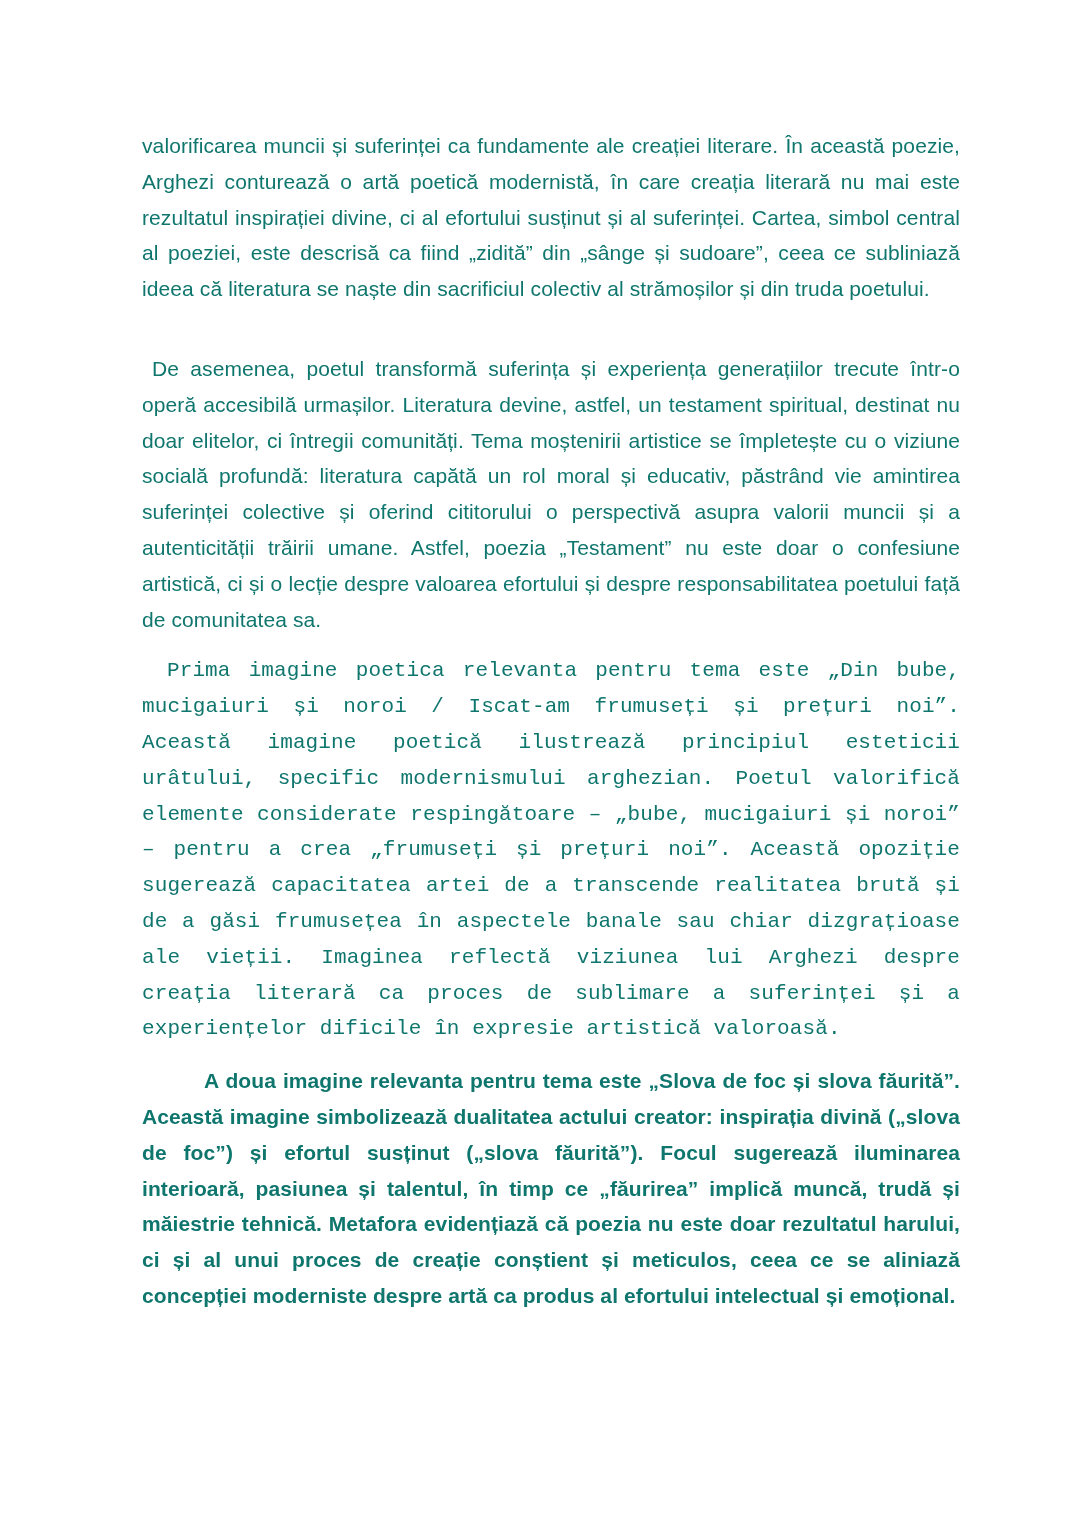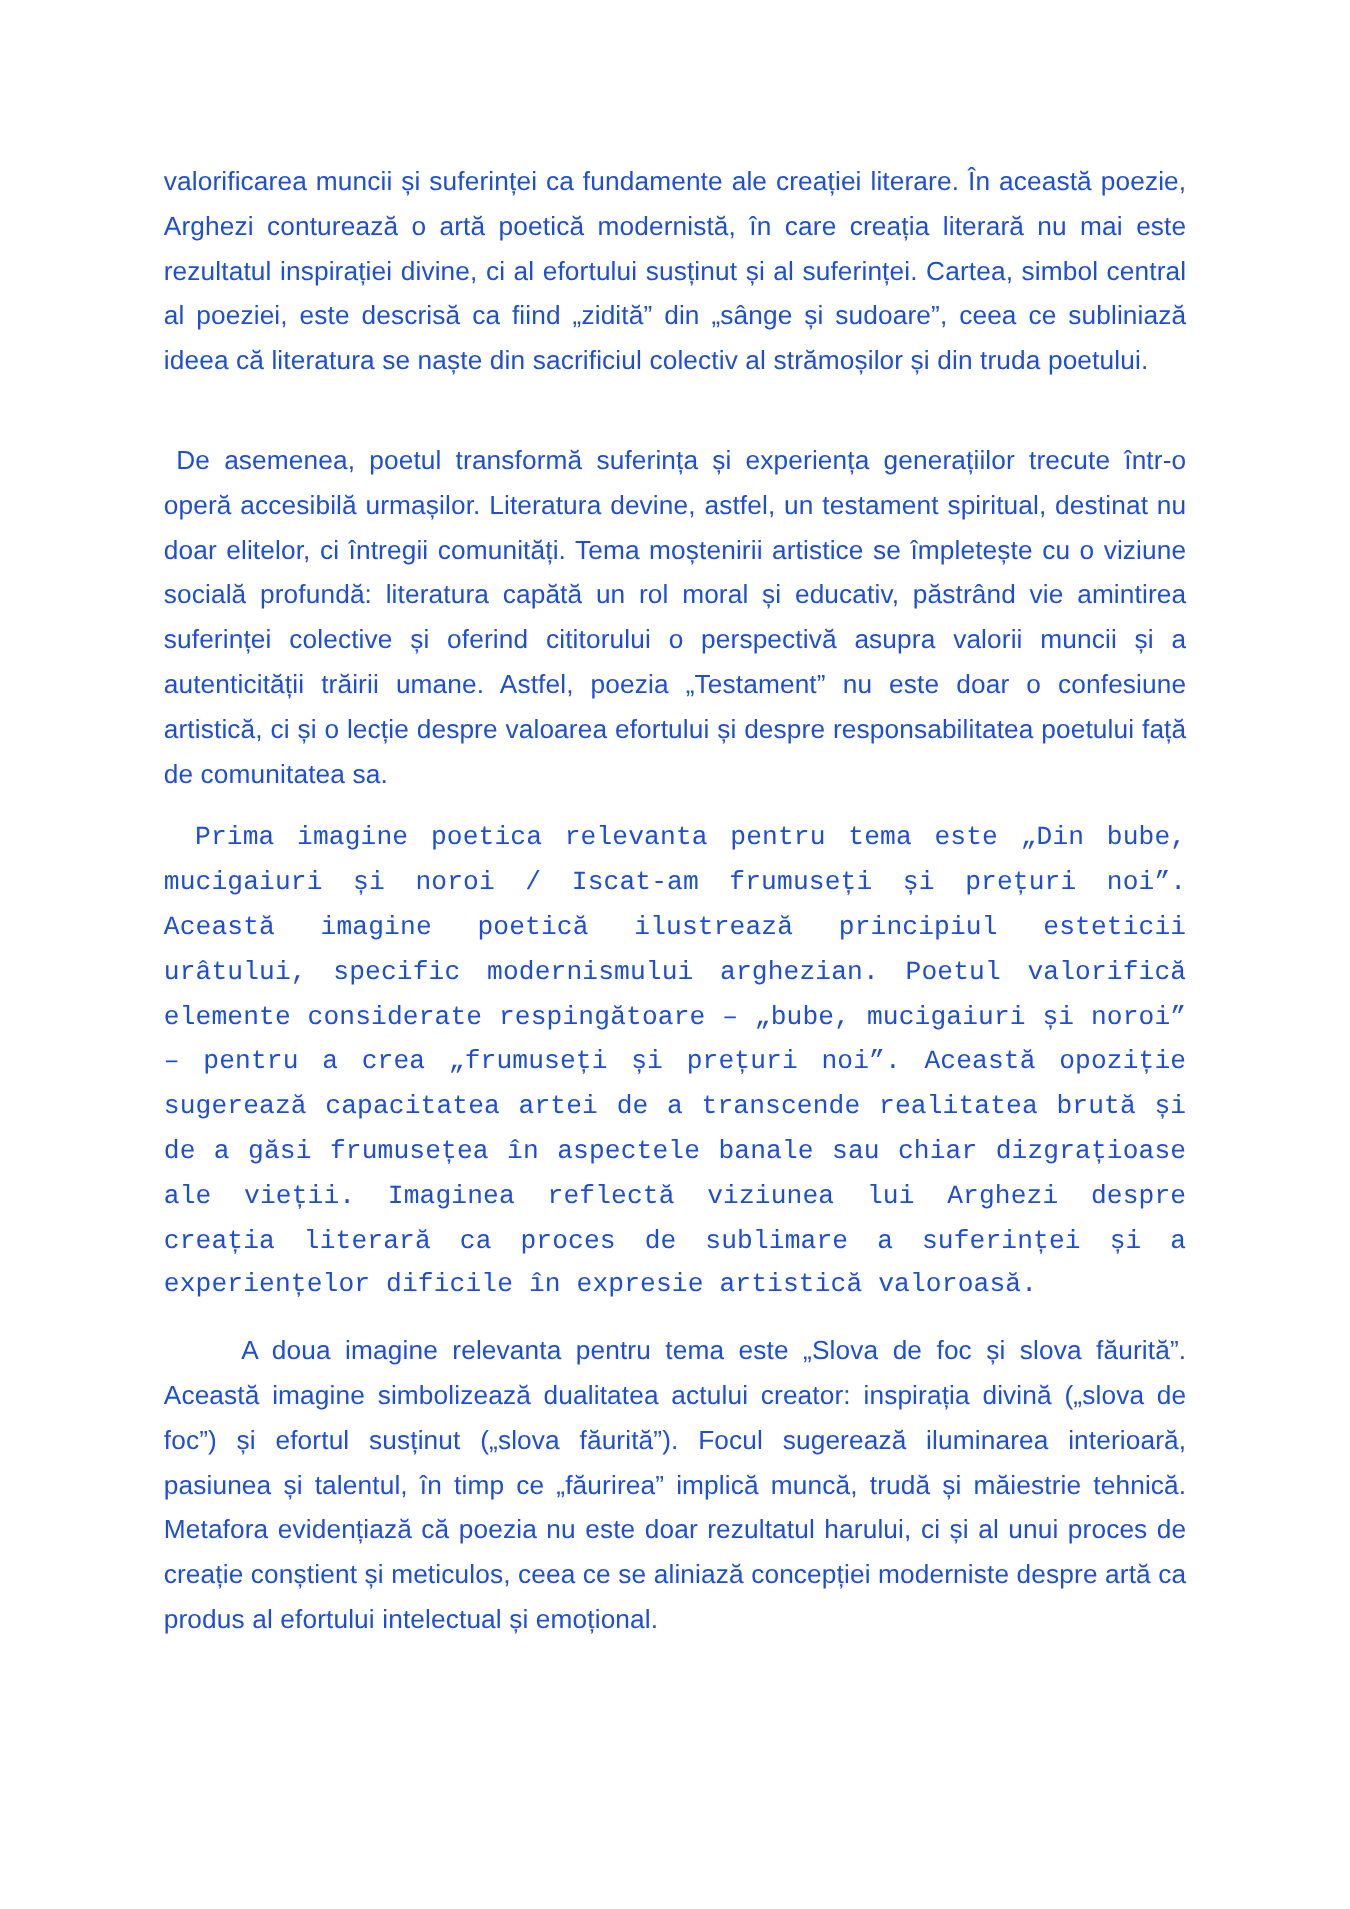--- a/index.html
+++ b/index.html
@@ -8,37 +8,37 @@
       background: #ffffff;
     }
     body {
       width: 1080px;
       height: 1527px;
       position: relative;
       overflow: hidden;
     }
     .page {
       position: absolute;
-      left: 131px;
+      left: 142px;
       top: 128px;
       width: 818px;
-      color: #1d4ed8;
+      color: #0f766e;
       font-family: "Liberation Sans", sans-serif;
       font-size: 21px;
       line-height: 35.8px;
     }
     .para {
       margin: 0 0 16px 0;
       text-align: justify;
       text-align-last: left;
       letter-spacing: 0.1px;
     }
     .indent-1 { text-indent: 10px; margin-top: 44px; }
     .indent-2 { text-indent: 25px; font-family: Liberation Mono, monospace; }
-    .indent-3 { text-indent: 62px; }
+    .indent-3 { text-indent: 62px; font-weight: bold; }
   </style>
 </head>
 <body>
 
 <div class="page">
   <p class="para">valorificarea muncii și suferinței ca fundamente ale creației literare. În această poezie, Arghezi conturează o artă poetică modernistă, în care creația literară nu mai este rezultatul inspirației divine, ci al efortului susținut și al suferinței. Cartea, simbol central al poeziei, este descrisă ca fiind „zidită” din „sânge și sudoare”, ceea ce subliniază ideea că literatura se naște din sacrificiul colectiv al strămoșilor și din truda poetului.</p>
   <p class="para indent-1">De asemenea, poetul transformă suferința și experiența generațiilor trecute într-o operă accesibilă urmașilor. Literatura devine, astfel, un testament spiritual, destinat nu doar elitelor, ci întregii comunități. Tema moștenirii artistice se împletește cu o viziune socială profundă: literatura capătă un rol moral și educativ, păstrând vie amintirea suferinței colective și oferind cititorului o perspectivă asupra valorii muncii și a autenticității trăirii umane. Astfel, poezia „Testament” nu este doar o confesiune artistică, ci și o lecție despre valoarea efortului și despre responsabilitatea poetului față de comunitatea sa.</p>
   <p class="para indent-2">Prima imagine poetica relevanta pentru tema este „Din bube, mucigaiuri și noroi / Iscat-am frumuseți și prețuri noi”. Această imagine poetică ilustrează principiul esteticii urâtului, specific modernismului arghezian. Poetul valorifică elemente considerate respingătoare – „bube, mucigaiuri și noroi” – pentru a crea „frumuseți și prețuri noi”. Această opoziție sugerează capacitatea artei de a transcende realitatea brută și de a găsi frumusețea în aspectele banale sau chiar dizgrațioase ale vieții. Imaginea reflectă viziunea lui Arghezi despre creația literară ca proces de sublimare a suferinței și a experiențelor dificile în expresie artistică valoroasă.</p>
   <p class="para indent-3">A doua imagine relevanta pentru tema este „Slova de foc și slova făurită”. Această imagine simbolizează dualitatea actului creator: inspirația divină („slova de foc”) și efortul susținut („slova făurită”). Focul sugerează iluminarea interioară, pasiunea și talentul, în timp ce „făurirea” implică muncă, trudă și măiestrie tehnică. Metafora evidențiază că poezia nu este doar rezultatul harului, ci și al unui proces de creație conștient și meticulos, ceea ce se aliniază concepției moderniste despre artă ca produs al efortului intelectual și emoțional.</p>
 </div>

